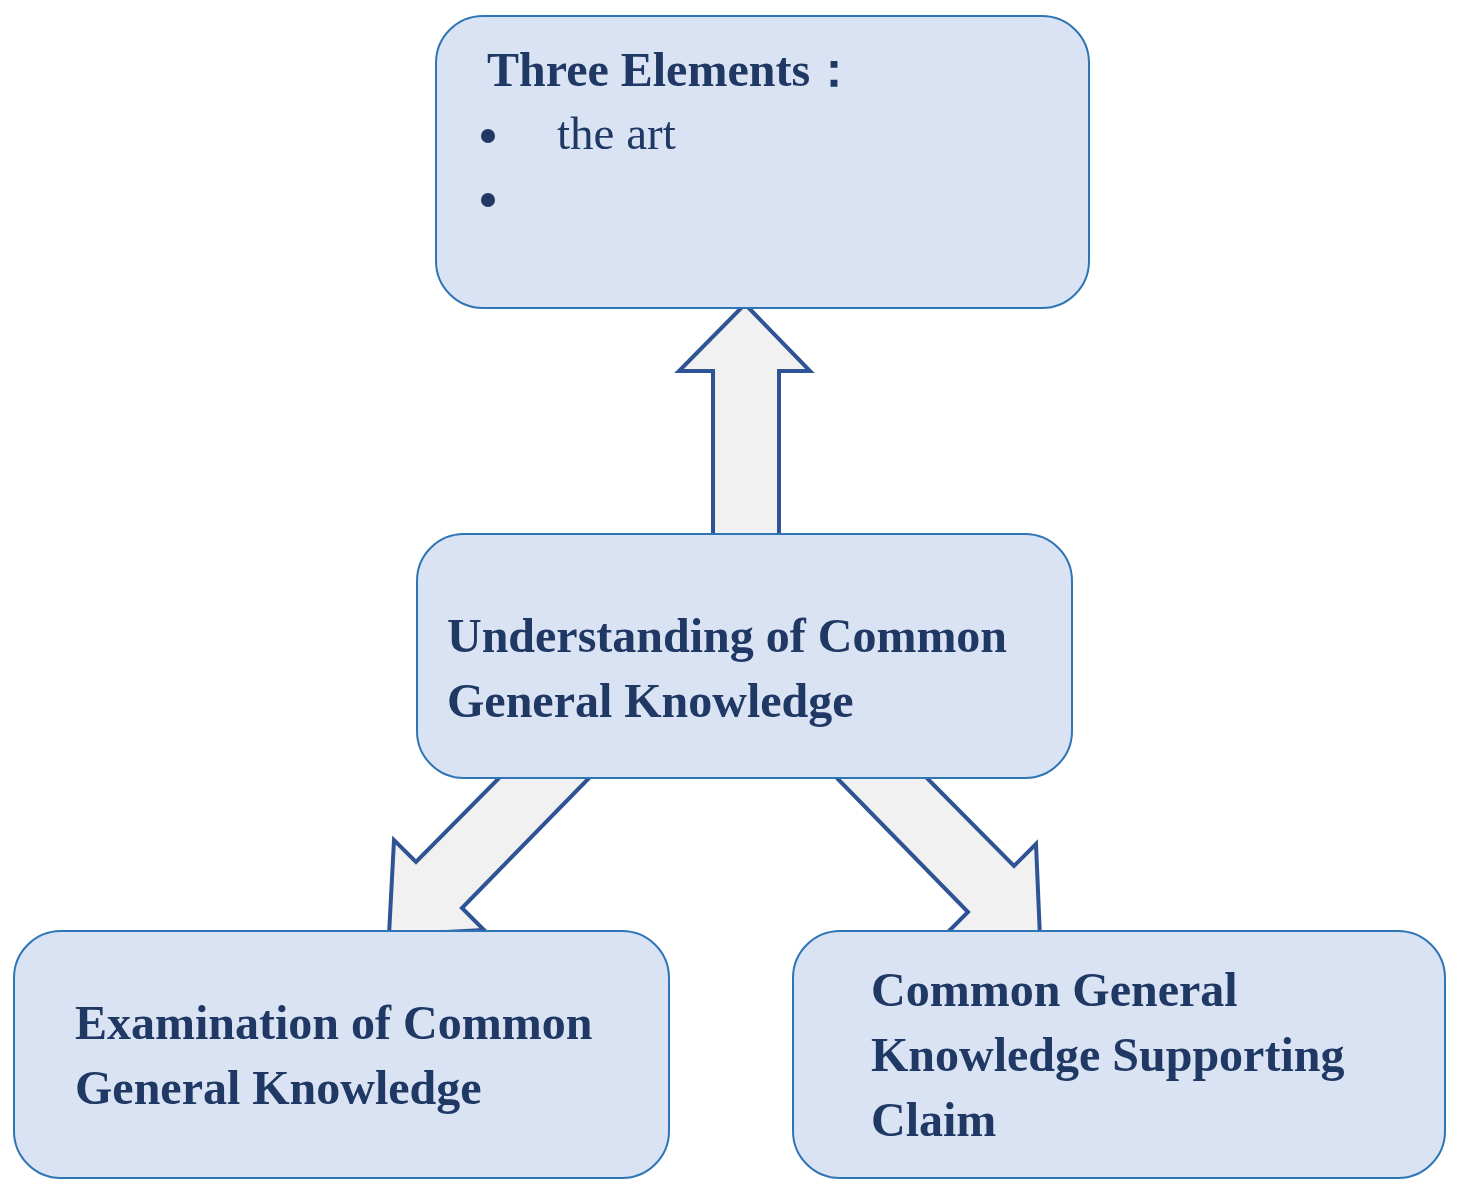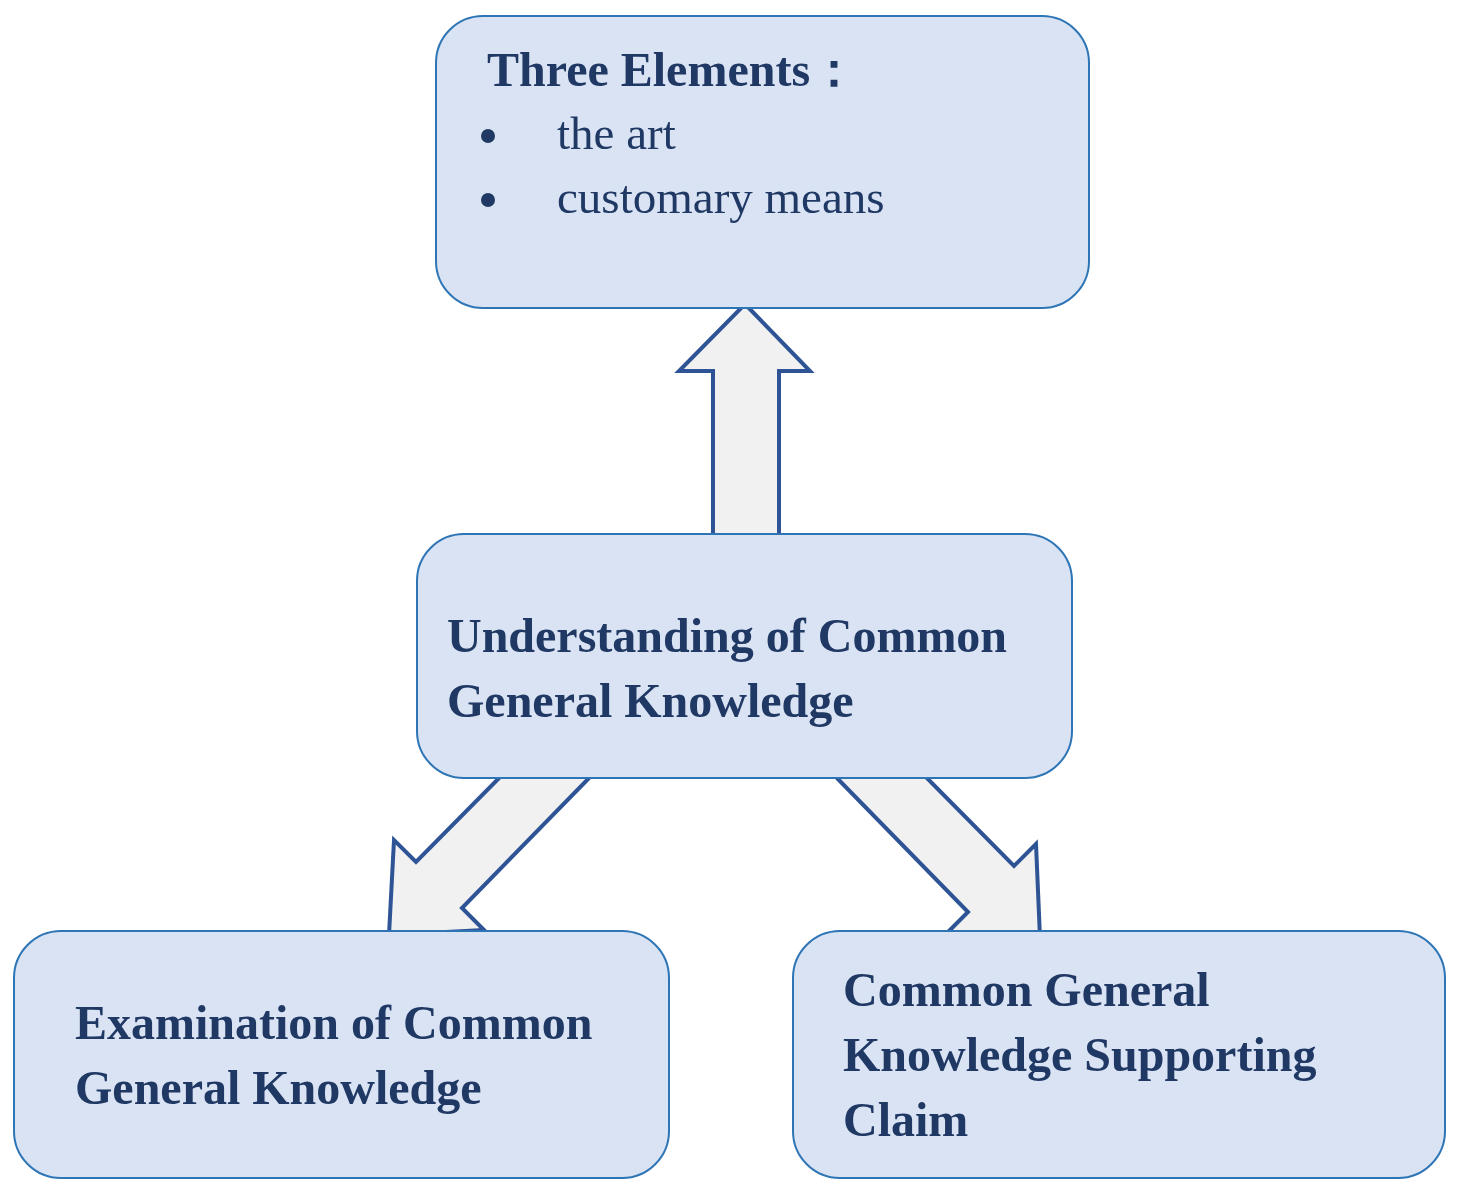--- a/index.html
+++ b/index.html
@@ -88,21 +88,21 @@
     width: 657px;
     height: 249px;
     padding-left: 60px;
   }
   .box-bottom-left .label { width: 565px; }
   .box-bottom-right {
     left: 792px;
     top: 930px;
     width: 654px;
     height: 249px;
-    padding-left: 49px;
+    padding-left: 77px;
   }
   .box-bottom-right .label { width: 528px; }
 </style>
 </head>
 <body>
 
 <div class="canvas">
 
   <svg class="arrow-layer" width="1462" height="1203" viewBox="0 0 1462 1203">
     <polygon points="745,304 810,371 779,371 779,545 713,545 713,371 679,371"></polygon>
@@ -111,21 +111,20 @@
   </svg>
 
   <div class="box box-top">
     <div class="box-title">Three Elements：</div>
     <div class="bullet-row">
       <span class="bullet-dot"></span>
       <span>the art</span>
     </div>
     <div class="bullet-row">
       <span class="bullet-dot"></span>
-      <span>customary means</span>
     </div>
   </div>
 
   <div class="box box-middle box-label-wrap">
     <span class="label">Understanding of Common General Knowledge</span>
   </div>
 
   <div class="box box-bottom-left box-label-wrap">
     <span class="label">Examination of Common General Knowledge</span>
   </div>

